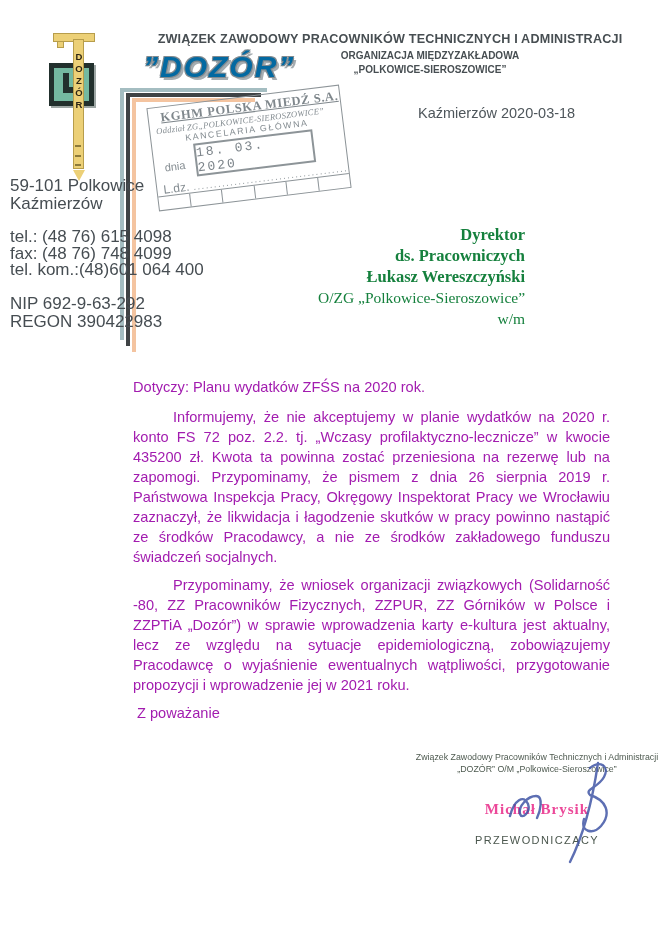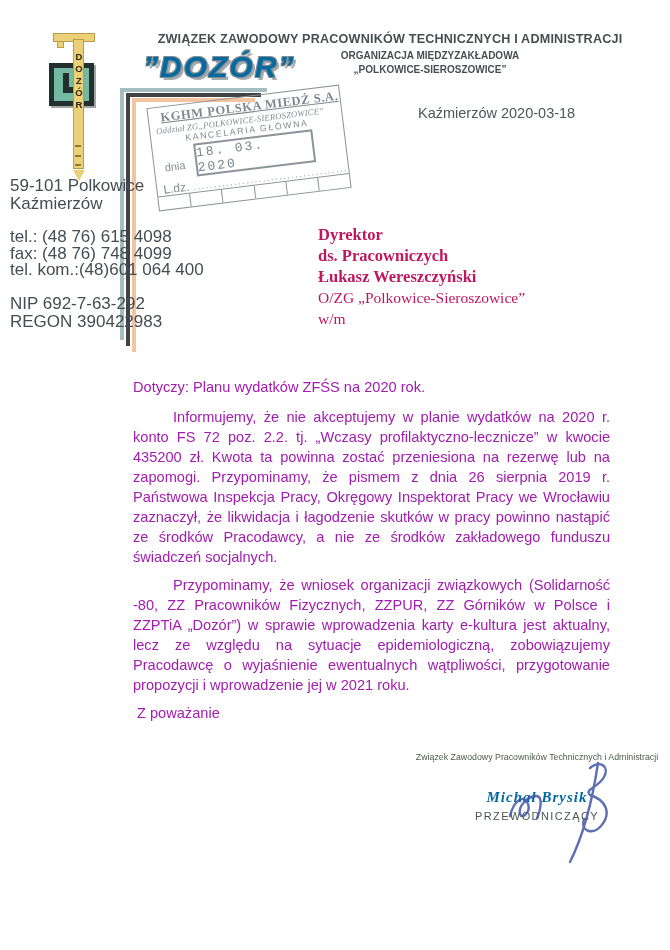--- a/index.html
+++ b/index.html
@@ -118,39 +118,39 @@
   .stamp .cells div:last-child { border-right:none; }
 
   
   .contact { left:10px; top:177px; font-size:17px; line-height:18px; color:#464d52; }
   .contact .gap-before { margin-top:16px; }
   .contact .tight { line-height:16.5px; }
 
   
   .recipient {
     left:318px; top:224px; font-family:"Liberation Serif", serif;
-    font-size:15.5px; line-height:21px; color:#be185d;
+    font-size:15.5px; line-height:21px; color:#15803d;text-align:right;
   }
   .recipient .b { font-weight:bold; font-size:16.5px; }
 
   
   .doc-body { left:133px; top:377px; width:477px; font-size:14.6px; line-height:20px; color:#a21caf; }
   .doc-body .subject { margin-bottom:10px; }
   .doc-body p { text-align:justify; text-indent:40px; margin-bottom:8px; }
   .doc-body .closing { margin-top:8px; padding-left:4px; }
 
   
   .sig { left:406px; top:752px; width:262px; text-align:center; color:#4e5a50; }
   .sig .s1 { font-size:8.8px; white-space:nowrap; }
   .sig .s2 { font-size:8.8px; margin-top:2px; white-space:nowrap; }
   .sig .name {
-    margin-top:27px; font-family:"Liberation Serif", serif; font-style:italic;
-    font-weight:bold; font-size:15px; letter-spacing:1px; color:#0369a1;
-  }
-  .sig .role { font-size:11px; letter-spacing:1.4px; margin-top:4px; color:#4b574e; }
+    margin-top:27px; font-family:"Liberation Serif", serif; 
+    font-weight:bold; font-size:15px; letter-spacing:1px; color:#ec4899;
+  }
+  .sig .role { font-size:11px; letter-spacing:1.4px; margin-top:16px; color:#4b574e; }
   .sig svg { position:absolute; left:88px; top:6px; z-index:2; }
 </style>
 </head>
 <body>
 
 <div class="page">
 
   <div class="abs logo">
     <div class="square">
       <div class="ushape"></div>
@@ -204,41 +204,42 @@
       <div></div>
     </div>
   </div>
 
   <div class="abs contact">
     <div>59-101 Polkowice</div>
     <div>Kaźmierzów</div>
     <div class="gap-before tight">tel.: (48 76) 615 4098</div>
     <div class="tight">fax:  (48 76) 748 4099</div>
     <div class="tight">tel. kom.:(48)601 064 400</div>
-    <div class="gap-before">NIP 692-7-63-292</div>
+    <div class="gap-before">NIP 692-9-63-292</div>
     <div>REGON 390422983</div>
   </div>
 
   <div class="abs recipient">
     <div class="b">Dyrektor</div>
     <div class="b">ds. Pracowniczych</div>
     <div class="b">Łukasz Wereszczyński</div>
     <div>O/ZG „Polkowice-Sieroszowice”</div>
     <div>w/m</div>
   </div>
 
   <div class="abs doc-body">
     <div class="subject">Dotyczy: Planu wydatków ZFŚS na 2020 rok.</div>
     <p>Informujemy, że nie akceptujemy w planie wydatków na 2020 r. konto FS 72 poz. 2.2. tj. „Wczasy profilaktyczno-lecznicze” w kwocie 435200 zł. Kwota ta powinna zostać przeniesiona na rezerwę lub na zapomogi. Przypominamy, że pismem z dnia 26 sierpnia 2019 r. Państwowa Inspekcja Pracy, Okręgowy Inspektorat Pracy we Wrocławiu zaznaczył, że likwidacja i łagodzenie skutków w pracy powinno nastąpić ze środków Pracodawcy, a nie ze środków zakładowego funduszu świadczeń socjalnych.</p>
     <p>Przypominamy, że wniosek organizacji związkowych (Solidarność -80, ZZ Pracowników Fizycznych, ZZPUR, ZZ Górników w Polsce i ZZPTiA „Dozór”) w sprawie wprowadzenia karty e-kultura jest aktualny, lecz ze względu na sytuacje epidemiologiczną, zobowiązujemy Pracodawcę o wyjaśnienie ewentualnych wątpliwości, przygotowanie propozycji i wprowadzenie jej w 2021 roku.</p>
     <div class="closing">Z poważanie</div>
   </div>
 
   <div class="abs sig">
     <div class="s1">Związek Zawodowy Pracowników Technicznych i Administracji</div>
+    <div class="s2">„DOZÓR”  O/M „Polkowice-Sieroszowice”</div>
     <svg width="150" height="110" viewBox="0 0 150 110">
       <g stroke="#4156a6" stroke-width="2.4" fill="none" stroke-linecap="round" opacity="0.85">
         <path d="M16,58 C20,42 30,36 34,46 C37,54 28,62 26,56 C24,48 34,38 42,38 C50,38 46,54 43,60"></path>
         <path d="M96,10 C106,2 116,8 110,19 C104,30 90,31 96,37 C112,42 118,55 107,68 C99,77 86,74 90,61"></path>
         <path d="M104,5 C100,32 92,72 76,104"></path>
       </g>
     </svg>
     <div class="name">Michał Brysik</div>
     <div class="role">PRZEWODNICZĄCY</div>
   </div>

